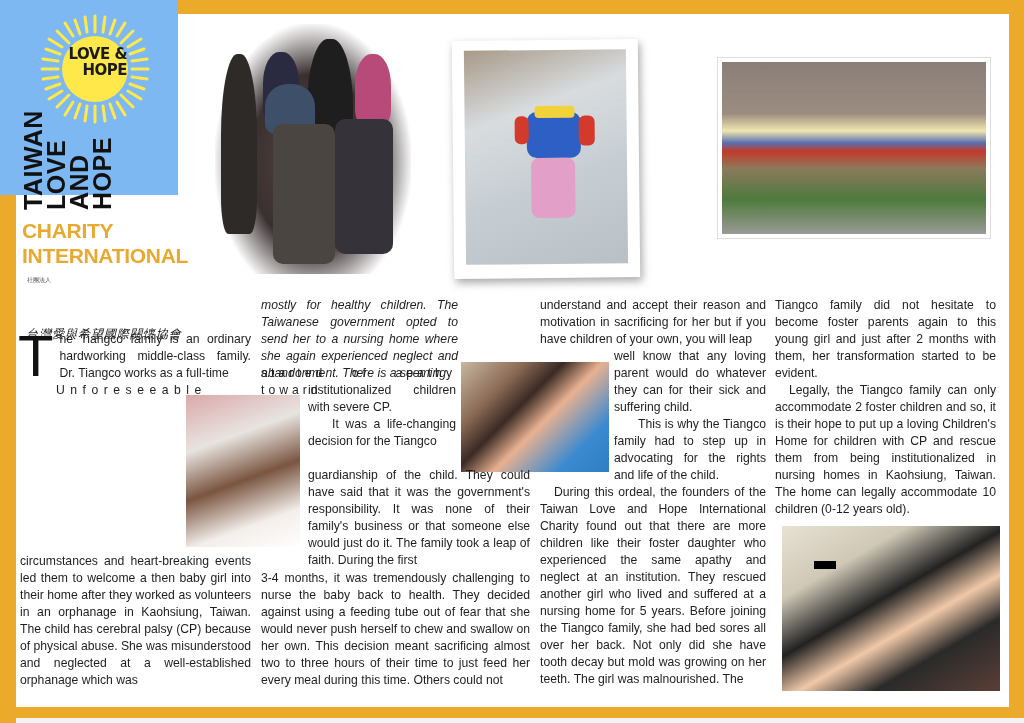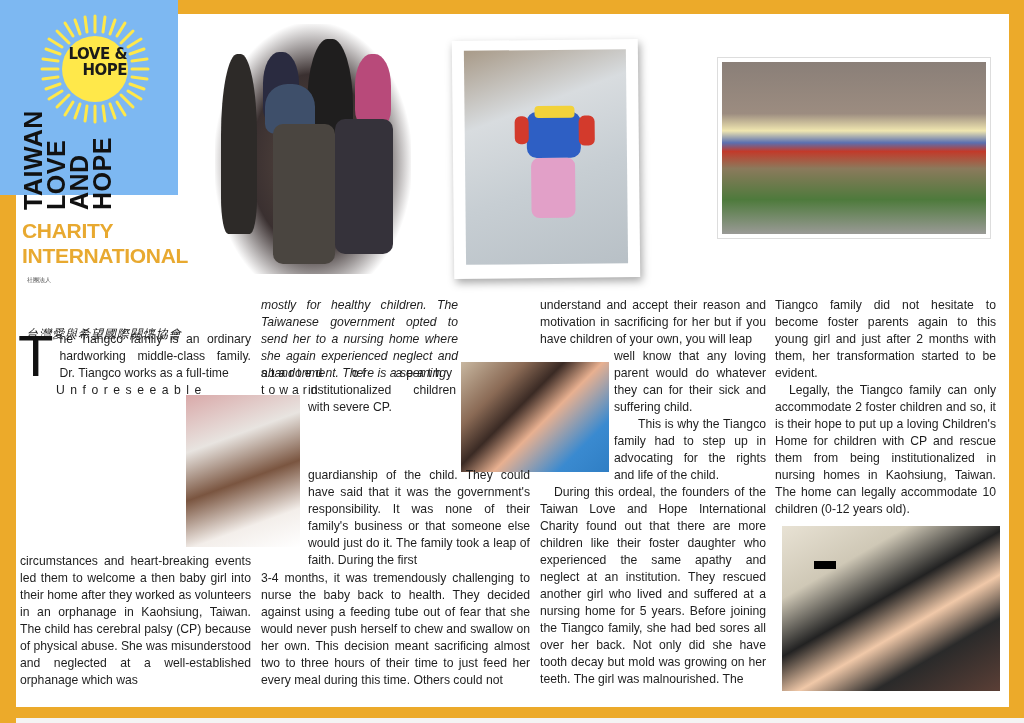--- a/index.html
+++ b/index.html
@@ -215,20 +215,21 @@
 </div>
 
 <div class="col" style="left:261px;top:297px;width:267px;font-style:italic;">
   <p style="padding-right:70px;">mostly for healthy children. The Taiwanese government opted to send her to a nursing home where she again experienced neglect and abandonment. There is a seeming</p>
 </div>
 <div class="col" style="left:261px;top:365px;width:195px;">
   <p class="spaced2">started of apathy toward</p>
 </div>
 <div class="col" style="left:308px;top:382px;width:148px;">
   <p>institutionalized children with severe CP.</p>
+  <p class="indent">It was a life-changing decision for the Tiangco</p>
 </div>
 <div class="col" style="left:308px;top:467px;width:222px;">
   <p>guardianship of the child. They could have said that it was the government's responsibility. It was none of their family's business or that someone else would just do it. The family took a leap of faith. During the first</p>
 </div>
 <div class="col" style="left:261px;top:570px;width:269px;">
   <p>3-4 months, it was tremendously challenging to nurse the baby back to health. They decided against using a feeding tube out of fear that she would never push herself to chew and swallow on her own. This decision meant sacrificing almost two to three hours of their time to just feed her every meal during this time. Others could not</p>
 </div>
 
 <div class="col" style="left:540px;top:297px;width:226px;">
   <p>understand and accept their reason and motivation in sacrificing for her but if you have children of your own, you will leap</p>

